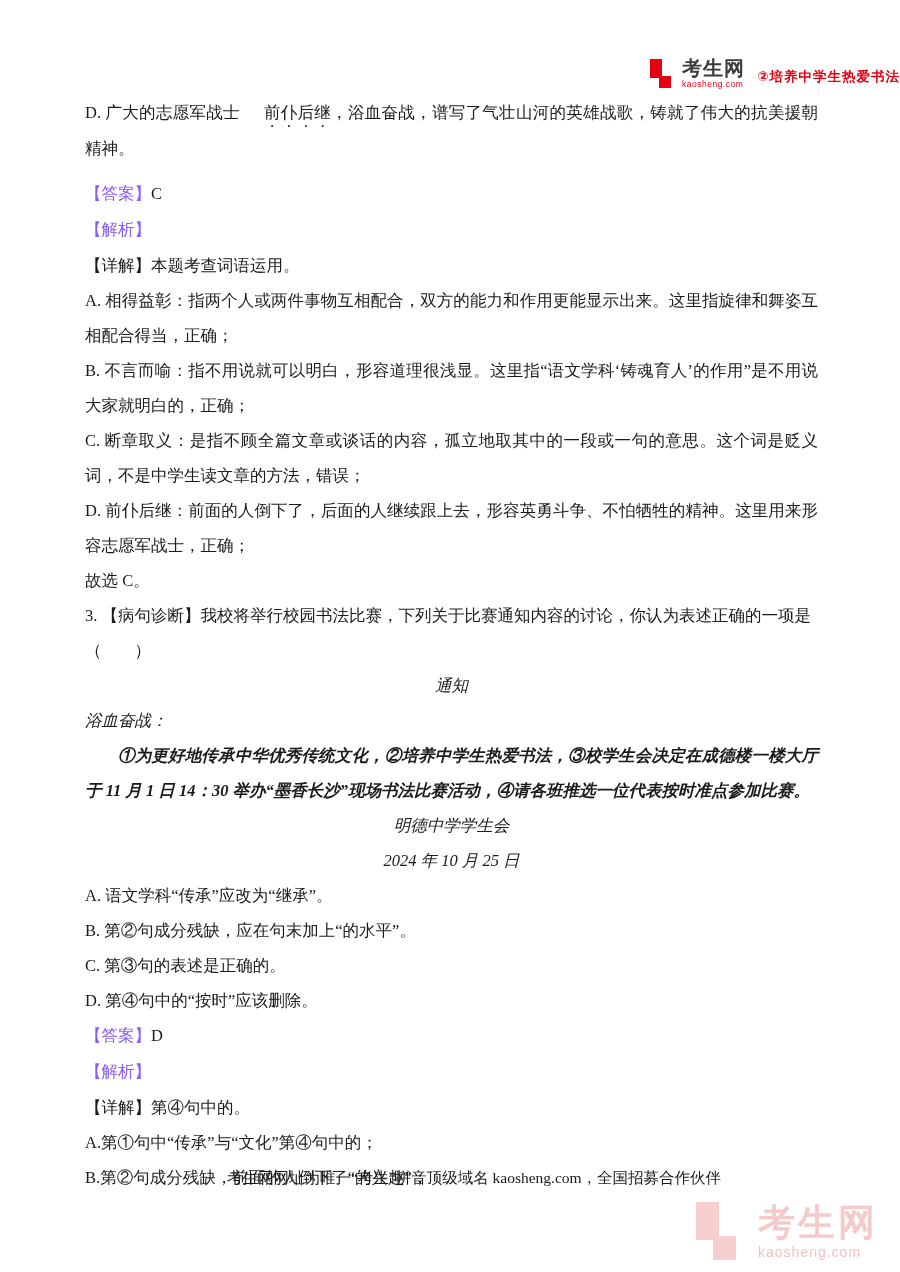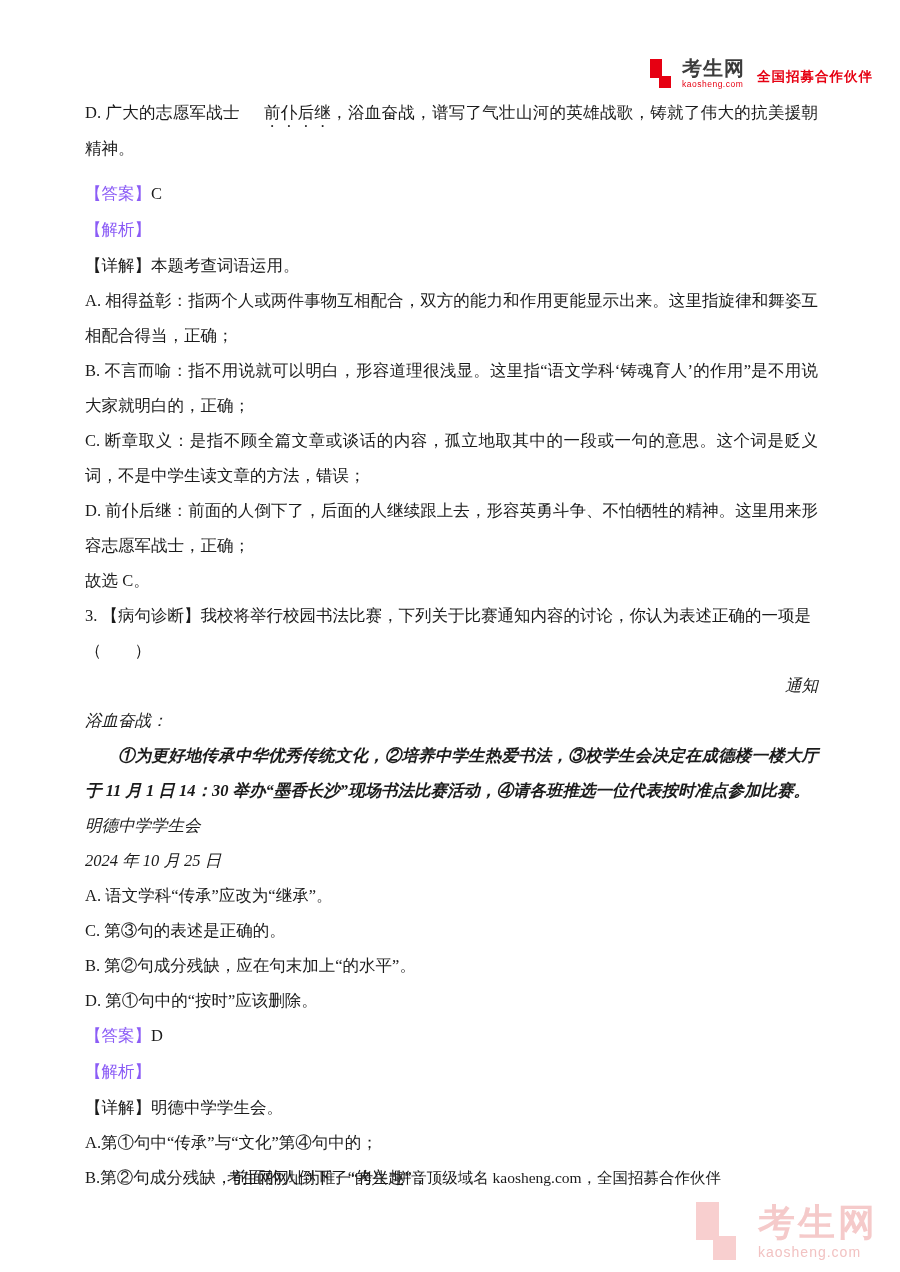--- a/index.html
+++ b/index.html
@@ -34,23 +34,23 @@
   .content p { margin:0; }
   .gap-after { margin-bottom:10px !important; }
   .label-blue { color:#8b5cf6;font-family:Liberation Mono, monospace; }
   .emph {
     -webkit-text-emphasis:filled dot; -webkit-text-emphasis-position:under;
     text-emphasis:filled dot; text-emphasis-position:under right;margin-left:24px;
   }
 
   
   .notice { font-style:italic; }
-  .notice-title { text-align:right; }
+  .notice-title { text-align:center; }
   .notice-body { text-indent:2em;font-weight:bold; }
-  .notice-right { text-align:left; }
+  .notice-right { text-align:center; }
 
   
   .footer {
     position:absolute; left:0; top:1168px; width:900px;
     text-align:center; font-size:15.5px; color:#1b1b1b;margin-left:24px;
   }
 
   
   .watermark {
     position:absolute; right:22px; top:1202px;
@@ -69,21 +69,21 @@
 
 <div class="brand">
   <div class="brand-icon">
     <i class="b1"></i>
     <i class="b2"></i>
   </div>
   <div class="brand-text">
     <span class="brand-name">考生网</span>
     <span class="brand-domain">kaosheng.com</span>
   </div>
-  <span class="brand-tagline">全国招募合作伙伴</span>
+  <span class="brand-tagline">②培养中学生热爱书法</span>
 </div>
 
 <div class="content">
 
   <p class="gap-after"><span>D. 广大的志愿军战士</span><span class="emph">前仆后继</span><span>，浴血奋战，谱写了气壮山河的英雄战歌，铸就了伟大的抗美援朝精神。</span></p>
 
   <p><span class="label-blue">【答案】</span><span>C</span></p>
 
   <p><span class="label-blue">【解析】</span></p>
 
@@ -100,29 +100,29 @@
 
   <div class="notice">
     <p class="notice-title">通知</p>
     <p>浴血奋战：</p>
     <p class="notice-body">①为更好地传承中华优秀传统文化，②培养中学生热爱书法，③校学生会决定在成德楼一楼大厅于 11 月 1 日 14：30 举办“墨香长沙”现场书法比赛活动，④请各班推选一位代表按时准点参加比赛。</p>
     <p class="notice-right">明德中学学生会</p>
     <p class="notice-right">2024 年 10 月 25 日</p>
   </div>
 
   <p>A. 语文学科“传承”应改为“继承”。</p>
+  <p>B. 第②句成分残缺，应在句末加上“的水平”。</p>
   <p>C. 第③句的表述是正确的。</p>
-  <p>B. 第②句成分残缺，应在句末加上“的水平”。</p>
-  <p>D. 第①句中的“按时”应该删除。</p>
+  <p>D. 第④句中的“按时”应该删除。</p>
 
   <p><span class="label-blue">【答案】</span><span>D</span></p>
 
   <p><span class="label-blue">【解析】</span></p>
 
-  <p>【详解】明德中学学生会。</p>
+  <p>【详解】第④句中的。</p>
 
   <p>A.第①句中“传承”与“文化”第④句中的；</p>
   <p>B.第②句成分残缺，前面的人倒下了“的兴趣”；</p>
 
 </div>
 
 <div class="footer">考生网网址为唯一“考生”拼音顶级域名 kaosheng.com，全国招募合作伙伴</div>
 
 <div class="watermark">
   <div class="wm-icon">

